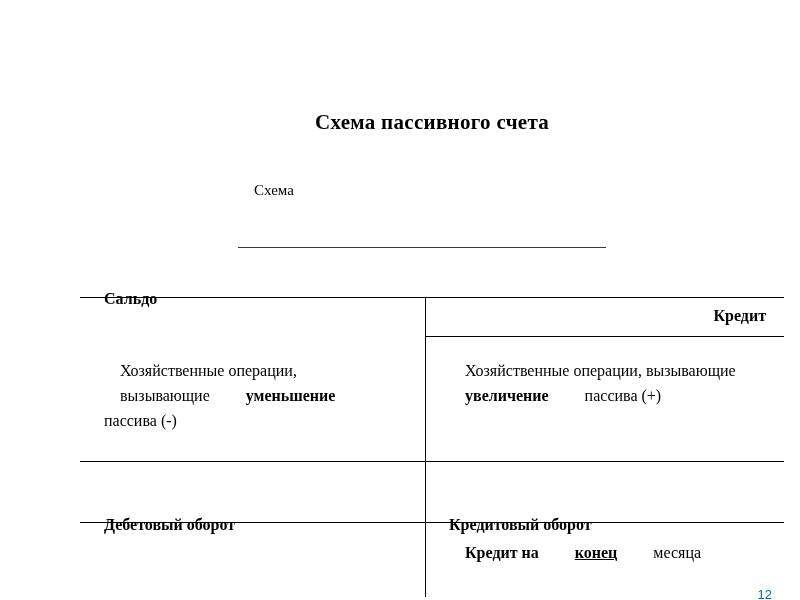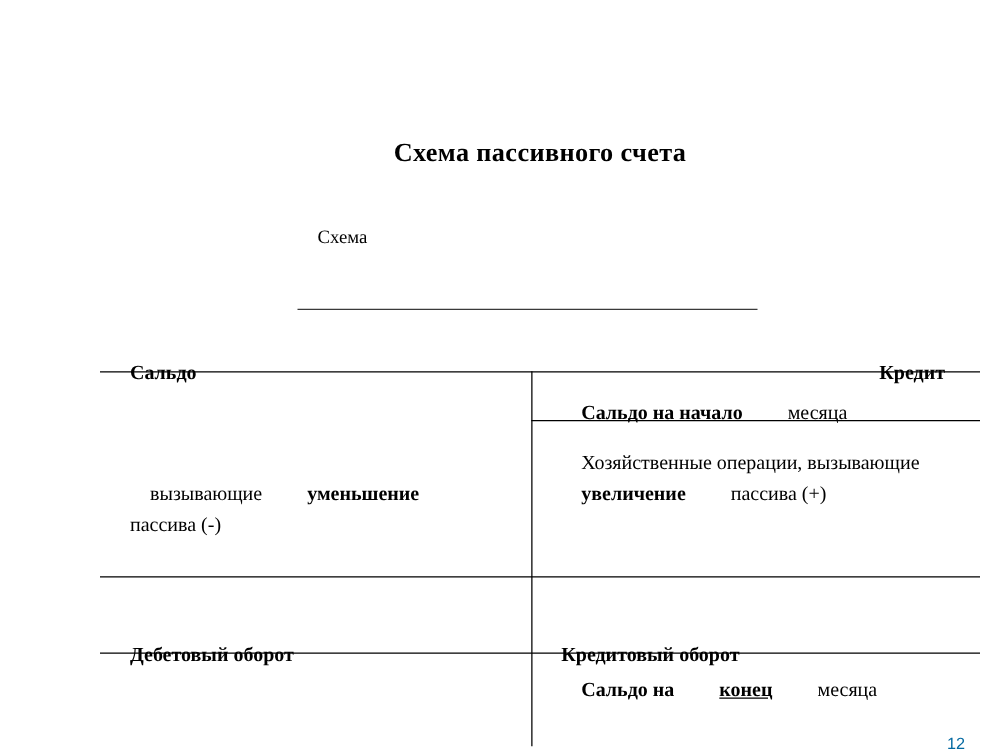--- a/index.html
+++ b/index.html
@@ -14,21 +14,21 @@
     text-align:center; font-size:21px; font-weight:bold; letter-spacing:0.3px;
   }
   .account-block { position:absolute; left:190px; top:118px; width:400px; }
   .account-label { font-size:15px; }
   .account-line { height:16px; border-bottom:1px solid #3a3a3a; }
   .account-caption { text-align:center; font-size:14px; padding-top:6px; color:#1a1a1a; }
 
   .taccount { position:absolute; left:48px; top:240px; width:704px; height:335px; font-size:16px; }
   .hdr { position:absolute; top:2px; font-weight:bold; }
   .hdr-debit { left:8px; }
-  .hdr-credit { right:12px; }
+  .hdr-credit { right:2px;margin-top:17px; }
 
   .hline { position:absolute; left:0; right:0; border-top:1px solid #000; }
   .hline-header { top:25px; }
   .hline-opening { top:64px; left:345px; }
   .hline-mid { top:189px; }
   .hline-bottom { top:250px; }
 
   .vline { position:absolute; left:345px; top:25px; height:300px; border-left:1px solid #000; }
 
   .cell { position:absolute; line-height:25px; }
@@ -62,33 +62,32 @@
   </div>
 
   <div class="taccount">
 
     <div class="hdr hdr-debit">Сальдо</div>
     <div class="hdr hdr-credit">Кредит</div>
 
     <div class="hline hline-header"></div>
     <div class="vline"></div>
 
-    <div class="cell opening"><span class="b">Сальдо на начало</span><span> месяца</span></div>
     <div class="hline hline-opening"></div>
 
-    <div class="cell ops-left"><br><span>вызывающие </span><span class="b">уменьшение</span><span> пассива (-)</span></div>
+    <div class="cell ops-left"><span>Хозяйственные операции,</span><br><span>вызывающие </span><span class="b">уменьшение</span><span> пассива (-)</span></div>
 
     <div class="cell ops-right"><span>Хозяйственные операции, вызывающие</span><br><span class="b">увеличение</span><span> пассива (+)</span></div>
 
     <div class="hline hline-mid"></div>
 
     <div class="cell turnover turnover-right">Кредитовый оборот</div>
     <div class="cell turnover turnover-left">Дебетовый оборот</div>
 
     <div class="hline hline-bottom"></div>
 
-    <div class="cell closing"><span class="b">Сальдо на </span><span class="b u">конец</span><span> месяца</span></div>
+    <div class="cell closing"><span class="b">Кредит на </span><span class="b u">конец</span><span> месяца</span></div>
 
   </div>
 
   <div class="page-number">12</div>
 
 </div>
 
 </body></html>

